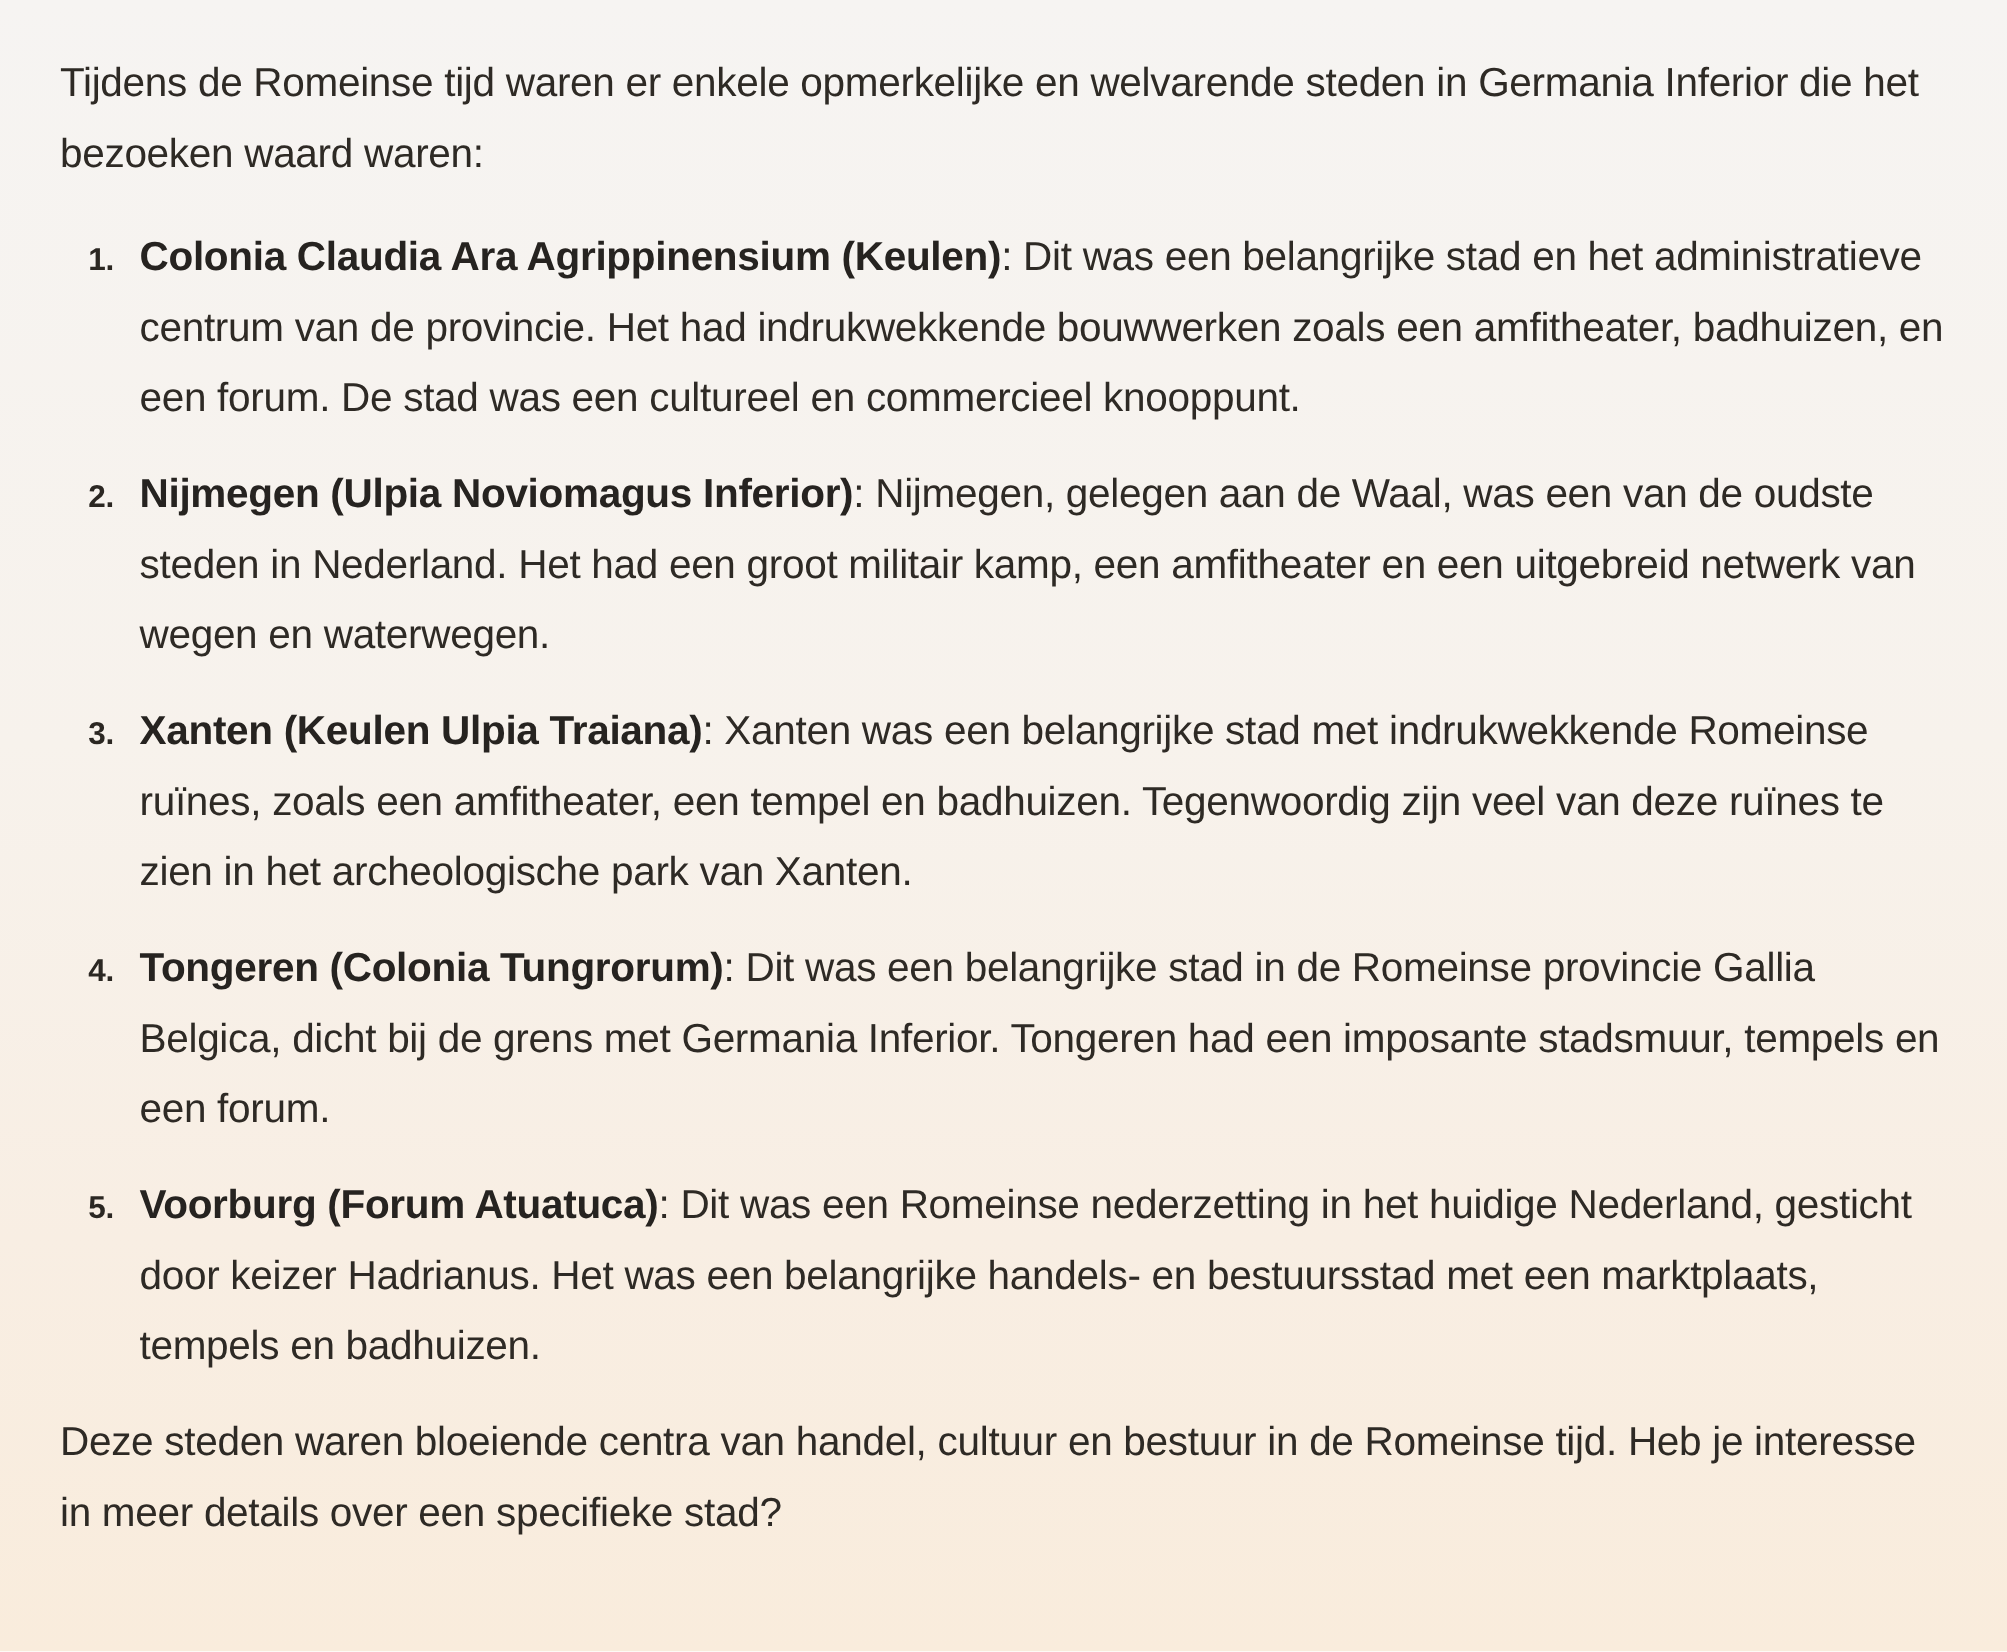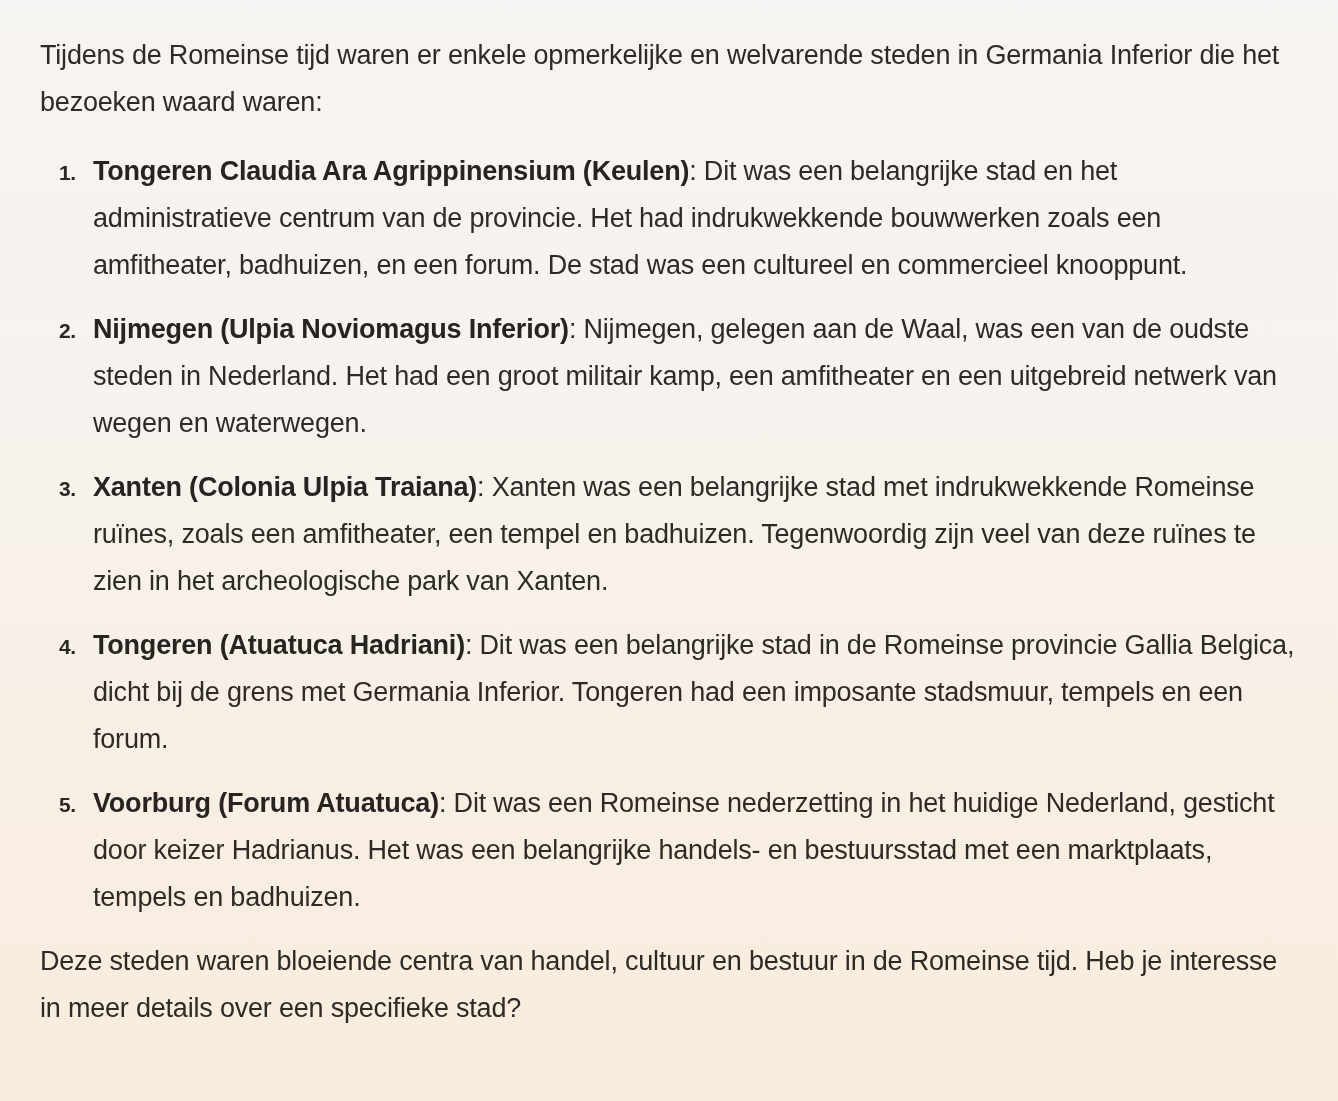--- a/index.html
+++ b/index.html
@@ -59,33 +59,33 @@
 <body>
 
 <div class="page">
   <div class="message">
 
     <p class="para">Tijdens de Romeinse tijd waren er enkele opmerkelijke en welvarende steden in Germania Inferior die het bezoeken waard waren:</p>
 
     <ol class="city-list">
       <li>
         <span class="marker">1.</span>
-        <div class="item-text"><strong>Tongeren Claudia Ara Agrippinensium (Keulen)</strong><span>: </span><span>Dit was een belangrijke stad en het administratieve centrum van de provincie. Het had indrukwekkende bouwwerken zoals een amfitheater, badhuizen, en een forum. De stad was een cultureel en commercieel knooppunt.</span></div>
+        <div class="item-text"><strong>Colonia Claudia Ara Agrippinensium (Keulen)</strong><span>: </span><span>Dit was een belangrijke stad en het administratieve centrum van de provincie. Het had indrukwekkende bouwwerken zoals een amfitheater, badhuizen, en een forum. De stad was een cultureel en commercieel knooppunt.</span></div>
       </li>
       <li>
         <span class="marker">2.</span>
         <div class="item-text"><strong>Nijmegen (Ulpia Noviomagus Inferior)</strong><span>: </span><span>Nijmegen, gelegen aan de Waal, was een van de oudste steden in Nederland. Het had een groot militair kamp, een amfitheater en een uitgebreid netwerk van wegen en waterwegen.</span></div>
       </li>
       <li>
         <span class="marker">3.</span>
-        <div class="item-text"><strong>Xanten (Colonia Ulpia Traiana)</strong><span>: </span><span>Xanten was een belangrijke stad met indrukwekkende Romeinse ruïnes, zoals een amfitheater, een tempel en badhuizen. Tegenwoordig zijn veel van deze ruïnes te zien in het archeologische park van Xanten.</span></div>
+        <div class="item-text"><strong>Xanten (Keulen Ulpia Traiana)</strong><span>: </span><span>Xanten was een belangrijke stad met indrukwekkende Romeinse ruïnes, zoals een amfitheater, een tempel en badhuizen. Tegenwoordig zijn veel van deze ruïnes te zien in het archeologische park van Xanten.</span></div>
       </li>
       <li>
         <span class="marker">4.</span>
-        <div class="item-text"><strong>Tongeren (Atuatuca Hadriani)</strong><span>: </span><span>Dit was een belangrijke stad in de Romeinse provincie Gallia Belgica, dicht bij de grens met Germania Inferior. Tongeren had een imposante stadsmuur, tempels en een forum.</span></div>
+        <div class="item-text"><strong>Tongeren (Colonia Tungrorum)</strong><span>: </span><span>Dit was een belangrijke stad in de Romeinse provincie Gallia Belgica, dicht bij de grens met Germania Inferior. Tongeren had een imposante stadsmuur, tempels en een forum.</span></div>
       </li>
       <li>
         <span class="marker">5.</span>
         <div class="item-text"><strong>Voorburg (Forum Atuatuca)</strong><span>: </span><span>Dit was een Romeinse nederzetting in het huidige Nederland, gesticht door keizer Hadrianus. Het was een belangrijke handels- en bestuursstad met een marktplaats, tempels en badhuizen.</span></div>
       </li>
     </ol>
 
     <p class="para outro">Deze steden waren bloeiende centra van handel, cultuur en bestuur in de Romeinse tijd. Heb je interesse in meer details over een specifieke stad?</p>
 
   </div>

